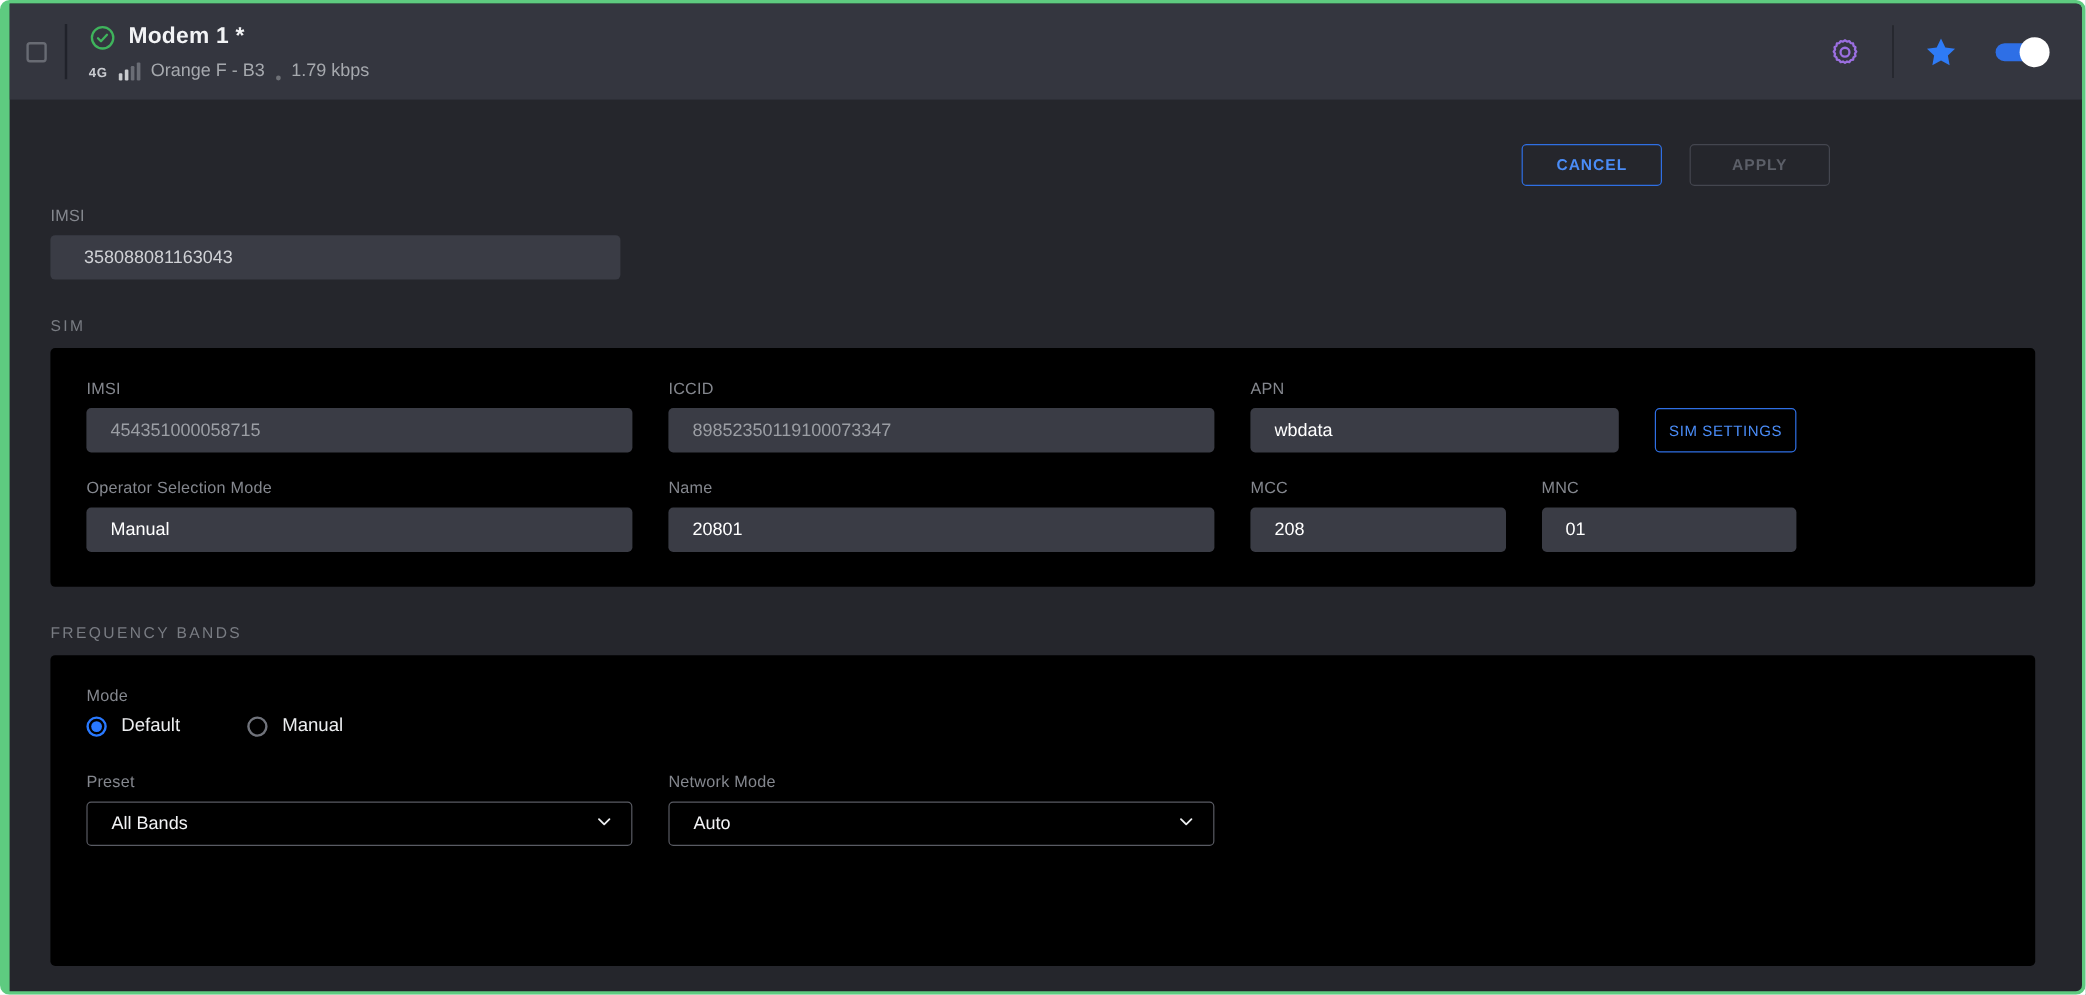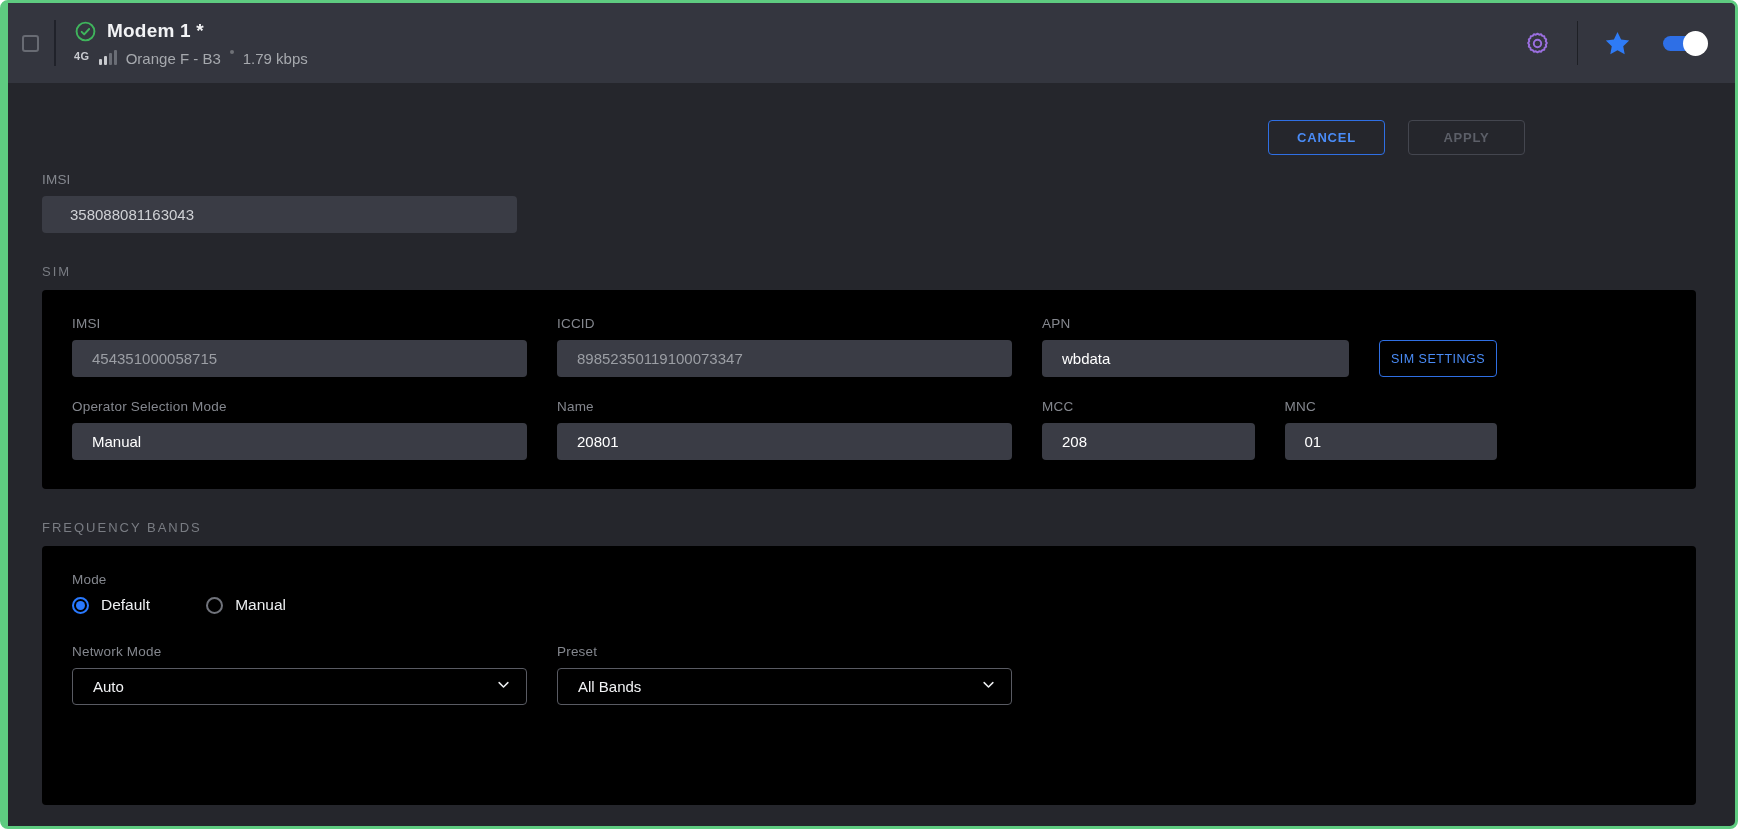--- a/index.html
+++ b/index.html
@@ -20,21 +20,21 @@
     gap:38px;
   }
   .header-left { display:flex; align-items:center; }
   .checkbox {
     width:17px; height:17px; border:2px solid #686b73; border-radius:3px;
     background:transparent; margin-right:15px; cursor:pointer;
   }
   .header-vdiv { width:2px; height:46px; background:#20222a; margin-right:18px; }
   .title-row { display:flex; align-items:center; gap:10px; }
   .title { font-size:19px; font-weight:700; color:#f2f3f5; letter-spacing:.2px; }
-  .sub-row { display:flex; align-items:flex-start; gap:9px; margin-top:7px; }
+  .sub-row { display:flex; align-items:flex-end; gap:9px; margin-top:7px; }
   .badge-4g { font-size:11px; font-weight:700; color:#c9cbd0; letter-spacing:.5px; }
   .signal { display:flex; align-items:flex-end; gap:2px; height:15px; }
   .signal i { display:block; width:3px; border-radius:1px; }
   .signal i:nth-child(1){ height:6px;  background:#c9cbcf; }
   .signal i:nth-child(2){ height:9px;  background:#c9cbcf; }
   .signal i:nth-child(3){ height:12px; background:#6a6d75; }
   .signal i:nth-child(4){ height:15px; background:#6a6d75; }
   .operator, .bitrate { font-size:15px; color:#a6a9ae; }
   .dot-sep { width:4px; height:4px; border-radius:50%; background:#6e7177; }
 
@@ -211,39 +211,39 @@
             <span class="radio-label">Default</span>
           </div>
           <div class="radio-opt">
             <span class="radio-circle"></span>
             <span class="radio-label">Manual</span>
           </div>
         </div>
 
         <div class="select-grid">
           <div>
+            <div class="field-label">Preset</div>
+            <div class="select">
+              <span class="select-value">All Bands</span>
+              <span>
+                <svg width="15" height="15" viewBox="0 0 24 24" fill="none" stroke="#eceef0" stroke-width="2.4" stroke-linecap="round" stroke-linejoin="round">
+                    <path d="M5 9l7 7 7-7"></path>
+                  </svg>
+              </span>
+            </div>
+          </div>
+          <div>
             <div class="field-label">Network Mode</div>
             <div class="select">
               <span class="select-value">Auto</span>
               <span>
                 <svg width="15" height="15" viewBox="0 0 24 24" fill="none" stroke="#eceef0" stroke-width="2.4" stroke-linecap="round" stroke-linejoin="round">
                     <path d="M5 9l7 7 7-7"></path>
                   </svg>
               </span>
             </div>
           </div>
-          <div>
-            <div class="field-label">Preset</div>
-            <div class="select">
-              <span class="select-value">All Bands</span>
-              <span>
-                <svg width="15" height="15" viewBox="0 0 24 24" fill="none" stroke="#eceef0" stroke-width="2.4" stroke-linecap="round" stroke-linejoin="round">
-                    <path d="M5 9l7 7 7-7"></path>
-                  </svg>
-              </span>
-            </div>
-          </div>
         </div>
       </div>
     </div>
 
   </div>
 </div>
 
 </body></html>

